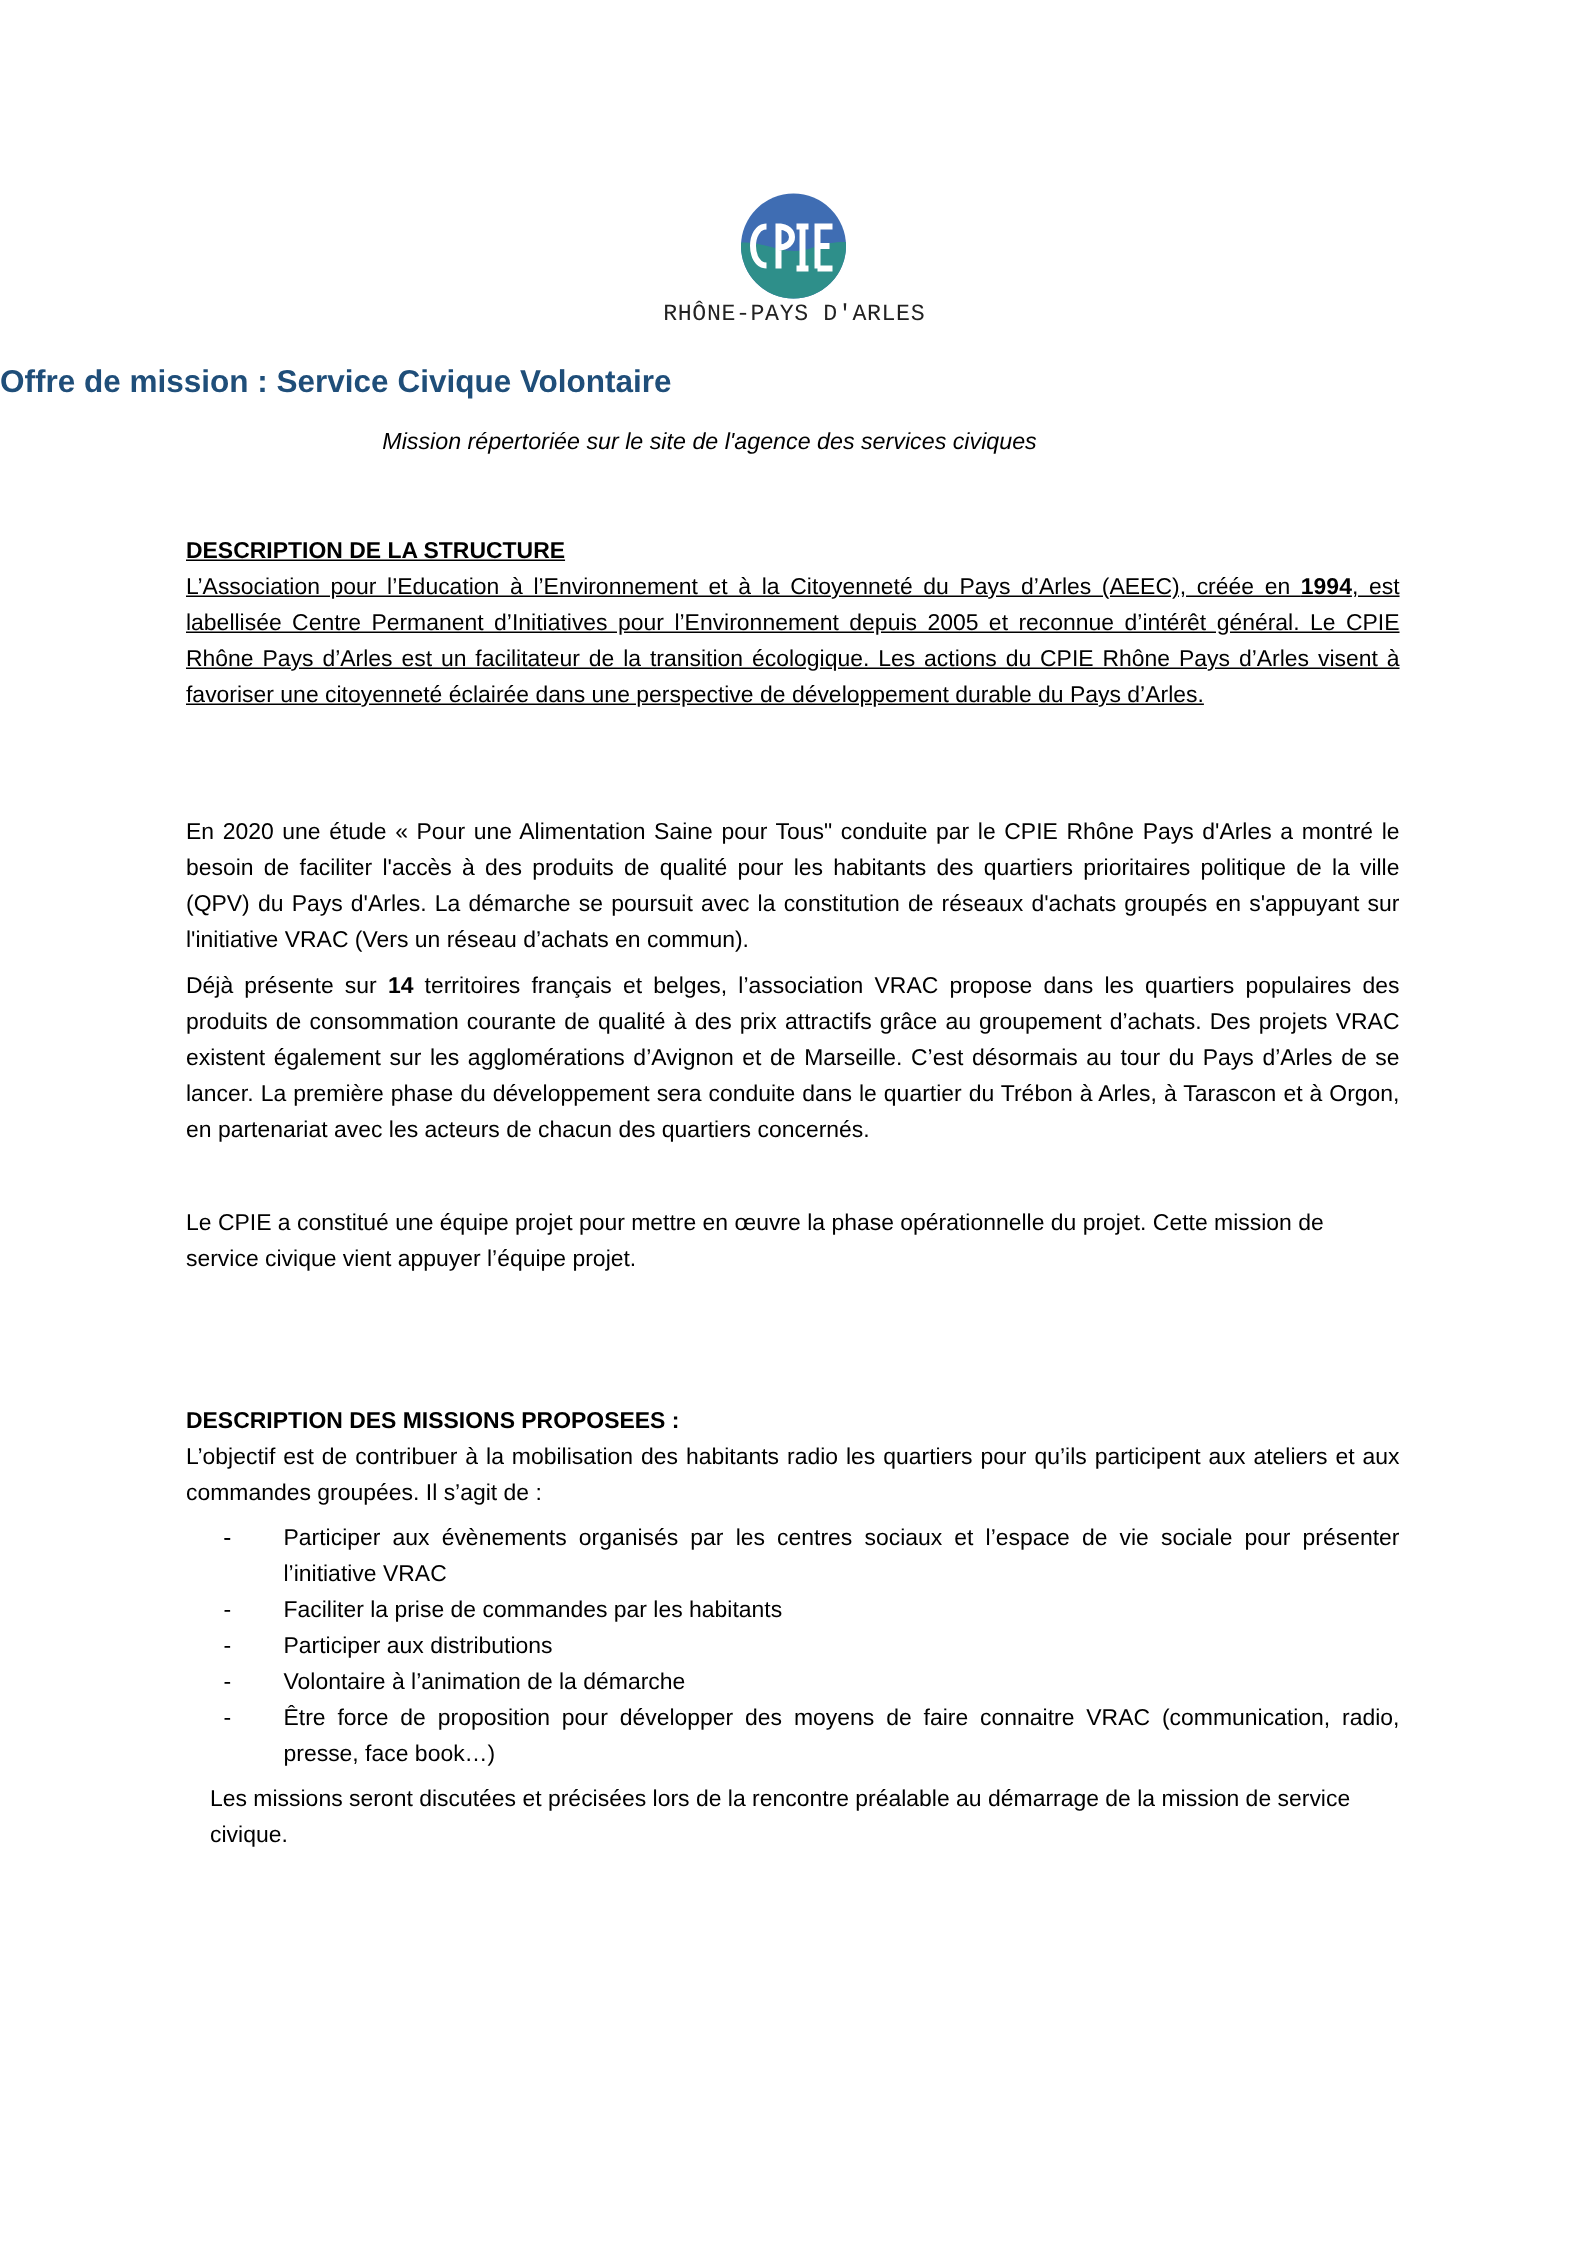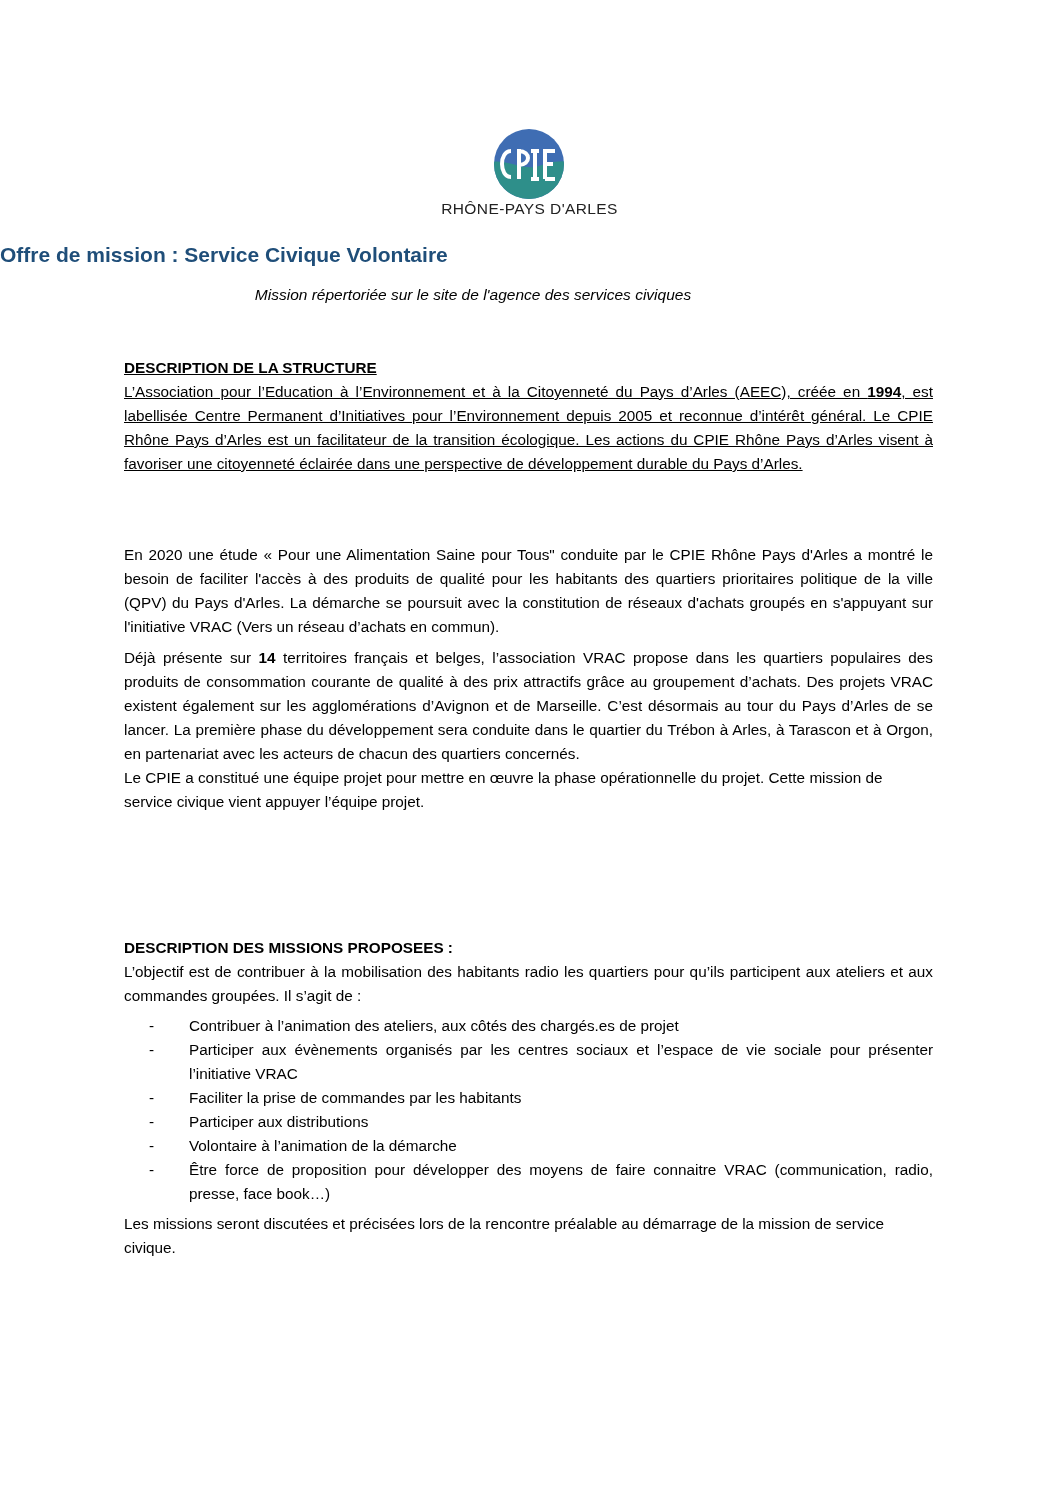--- a/index.html
+++ b/index.html
@@ -1,21 +1,21 @@
 <!DOCTYPE html>
 <html><head>
   <meta charset="utf-8">
   <style>
     html, body { margin: 0; padding: 0; background: #ffffff; }
     body { width: 1058px; height: 1497px; position: relative; overflow: hidden; }
     .page { position: absolute; left: 0; top: 0; width: 1058px; height: 1497px; background: #fff; }
     .logo { position: absolute; left: 427px; top: 127px; width: 205px; height: 92px; }
     .logo svg { display: block; }
     .logo-caption { position: absolute; left: 0; top: 73px; width: 205px; text-align: center;
-      font-family: Liberation Sans, sans-serif; font-size: 15.5px; color: #222; letter-spacing: 0.4px; white-space: nowrap; }
+      font-family: Liberation Mono, monospace; font-size: 15.5px; color: #222; letter-spacing: 0.4px; white-space: nowrap; }
     .title { position: absolute; left: 0; width: 1058px; top: 243px; text-align: left;
       font-family: "Liberation Sans", "DejaVu Sans", sans-serif; font-weight: bold; font-size: 21px; color: #1f4e79; }
     .subtitle { position: absolute; left: 0; width: 946px; top: 286px; text-align: center;
       font-family: "Liberation Sans", "DejaVu Sans", sans-serif; font-style: italic; font-size: 15.5px; color: #000; }
     .body-text { position: absolute; left: 124px; width: 809px;
       font-family: "Liberation Sans", "DejaVu Sans", sans-serif; font-size: 15.3px; line-height: 24px; color: #000; }
     .heading { font-weight: bold; font-size: 15.3px; margin: 0; line-height: 24px; }
     .para { margin: 0; text-align: justify; }
     .para.last-left { text-align: left; }
     .bullets { list-style: none; margin: 0; padding: 0; }
@@ -54,30 +54,30 @@
   <div class="subtitle">Mission répertoriée sur le site de l'agence des services civiques</div>
 
   <div class="body-text" style="top:356px;text-decoration:underline;">
     <p class="heading">DESCRIPTION DE LA STRUCTURE</p>
     <p class="para"><span>L’Association pour l’Education à l’Environnement et à la Citoyenneté du Pays d’Arles (AEEC), créée en </span><b>1994</b><span>, est labellisée Centre Permanent d’Initiatives pour l’Environnement depuis 2005 et reconnue d’intérêt général. Le CPIE Rhône Pays d’Arles est un facilitateur de la transition écologique. Les actions du CPIE Rhône Pays d’Arles visent à favoriser une citoyenneté éclairée dans une perspective de développement durable du Pays d’Arles.</span></p>
   </div>
 
   <div class="body-text" style="top:543px;">
     <p class="para">En 2020 une étude « Pour une Alimentation Saine pour Tous" conduite par le CPIE Rhône Pays d'Arles a montré le besoin de faciliter l'accès à des produits de qualité pour les habitants des quartiers prioritaires politique de la ville (QPV) du Pays d'Arles. La démarche se poursuit avec la constitution de réseaux d'achats groupés en s'appuyant sur l'initiative VRAC (Vers un réseau d’achats en commun).</p>
     <p class="para" style="margin-top:7px;"><span>Déjà présente sur </span><b>14</b><span> territoires français et belges, l’association VRAC propose dans les quartiers populaires des produits de consommation courante de qualité à des prix attractifs grâce au groupement d’achats. Des projets VRAC existent également sur les agglomérations d’Avignon et de Marseille. C’est désormais au tour du Pays d’Arles de se lancer. La première phase du développement sera conduite dans le quartier du Trébon à Arles, à Tarascon et à Orgon, en partenariat avec les acteurs de chacun des quartiers concernés.</span></p>
-    <p class="para last-left" style="">Le CPIE a constitué une équipe projet pour mettre en œuvre la phase opérationnelle du projet. Cette mission de service civique vient appuyer l’équipe projet.</p>
+    <p class="para last-left" style="margin-top:38px;">Le CPIE a constitué une équipe projet pour mettre en œuvre la phase opérationnelle du projet. Cette mission de service civique vient appuyer l’équipe projet.</p>
   </div>
 
   <div class="body-text" style="top:936px;">
     <p class="heading">DESCRIPTION DES MISSIONS PROPOSEES :</p>
     <p class="para">L’objectif est de contribuer à la mobilisation des habitants radio les quartiers pour qu’ils participent aux ateliers et aux commandes groupées. Il s’agit de :</p>
     <ul class="bullets" style="margin-top:6px;">
-      <li><span class="dash">-</span><span>Contribuer à l’animation des ateliers, aux côtés des chargés.es de projet</span></li>
+      <li><span class="dash">-</span></li>
       <li><span class="dash">-</span><span>Participer aux évènements organisés par les centres sociaux et l’espace de vie sociale pour présenter l’initiative VRAC</span></li>
       <li><span class="dash">-</span><span>Faciliter la prise de commandes par les habitants</span></li>
       <li><span class="dash">-</span><span>Participer aux distributions</span></li>
       <li><span class="dash">-</span><span>Volontaire à l’animation de la démarche</span></li>
       <li><span class="dash">-</span><span>Être force de proposition pour développer des moyens de faire connaitre VRAC (communication, radio, presse, face book…)</span></li>
     </ul>
-    <p class="para last-left" style="margin-top:6px;">Les missions seront discutées et précisées lors de la rencontre préalable au démarrage de la mission de service civique.</p>
+    <p class="para last-left" style="margin-top:6px;margin-left:16px;">Les missions seront discutées et précisées lors de la rencontre préalable au démarrage de la mission de service civique.</p>
   </div>
 
 </div>
 
 </body></html>

